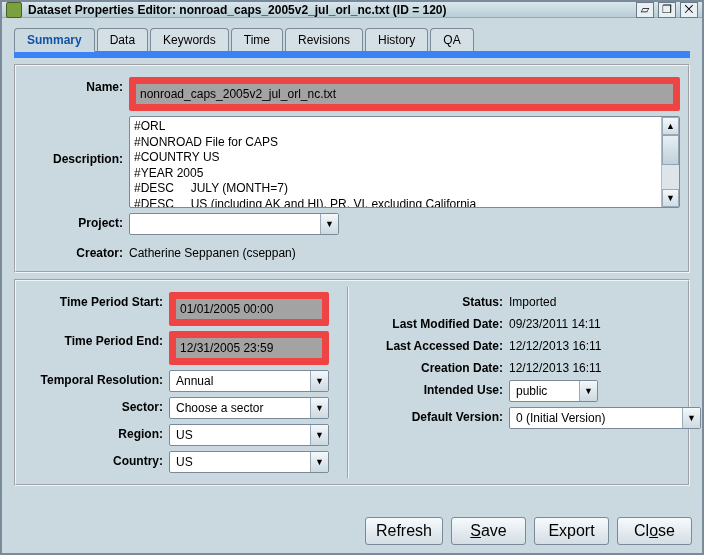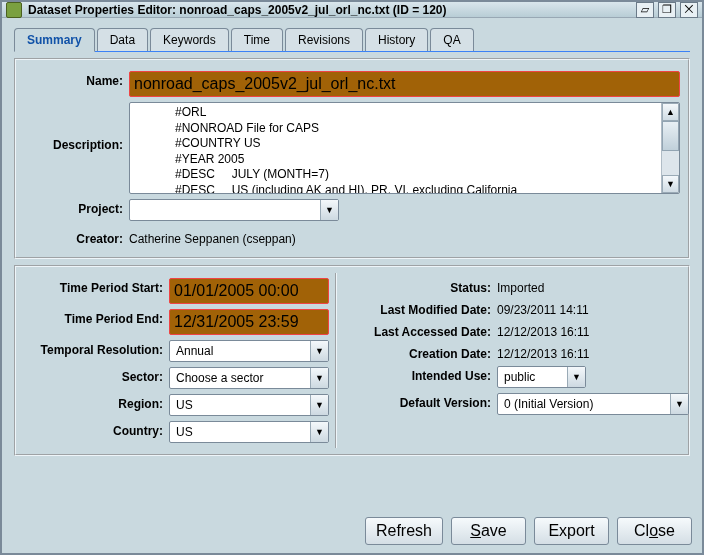--- a/index.html
+++ b/index.html
@@ -44,21 +44,21 @@
     cursor: pointer;
   }
   .content {
     padding: 10px 12px;
     flex: 1;
     display: flex;
     flex-direction: column;
   }
   .tabs {
     display: flex;
-    border-bottom: 1px solid #3b82f6;
+    border-bottom: 7px solid #3b82f6;
   }
   .tab {
     padding: 4px 12px;
     background: #d5e0e6;
     border: 1px solid #7a8a99;
     border-bottom: none;
     margin-right: 2px;
     border-radius: 4px 4px 0 0;
     cursor: pointer;
     font-size: 12px;
@@ -84,45 +84,44 @@
     width: 105px;
     text-align: right;
     font-weight: bold;
     padding-right: 6px;
     padding-top: 3px;
   }
   .row .value { flex: 1; }
   .text-input {
     width: 100%;
     padding: 3px 4px;
-    border: 1px solid #ef4444;
-    background: #a16207;
+    border: 7px solid #ef4444;
+    background: #a3a3a3;
     font-family: Arial, sans-serif;
-    font-size: 16px;
+    font-size: 12px;
     border-radius: 2px;
   }
   .textarea-wrap {
     width: 100%;
     height: 92px;
     border: 1px solid #7a8a99;
     background: #fff;
     position: relative;
     overflow: hidden;
     display: flex;
     border-radius: 2px;
   }
   .textarea-content {
     flex: 1;
     padding: 2px 4px;
     font-family: Arial, sans-serif;
     font-size: 12px;
     line-height: 1.3;
     white-space: pre;
     overflow: hidden;
-    margin-left: 41px;
   }
   .scrollbar {
     width: 18px;
     background: #e4eaef;
     border-left: 1px solid #b0bcc6;
     display: flex;
     flex-direction: column;
   }
   .sb-btn {
     height: 18px;
@@ -156,21 +155,21 @@
     display: flex; align-items: center; justify-content: center;
     font-size: 9px;
   }
   .static { padding-top: 3px; }
 
   .twocol {
     display: flex;
     gap: 0;
   }
   .twocol .col { flex: 1; }
-  .twocol .col-left { border-right: 2px groove #eef5f9; padding-right: 6px;}
+  .twocol .col-left { border-right: 2px groove #eef5f9; padding-right: 18px;}
   .twocol .col-right { padding-left: 10px; }
   .twocol .row .label { width: 145px; }
   .twocol .col-right .row .label { width: 150px; }
   .col-right .static { font-weight: normal; }
 
   .w160 { width: 160px; }
   .w210 { width: 210px; }
   .w85 { width: 89px; }
   .w165 { width: 192px; }
 

